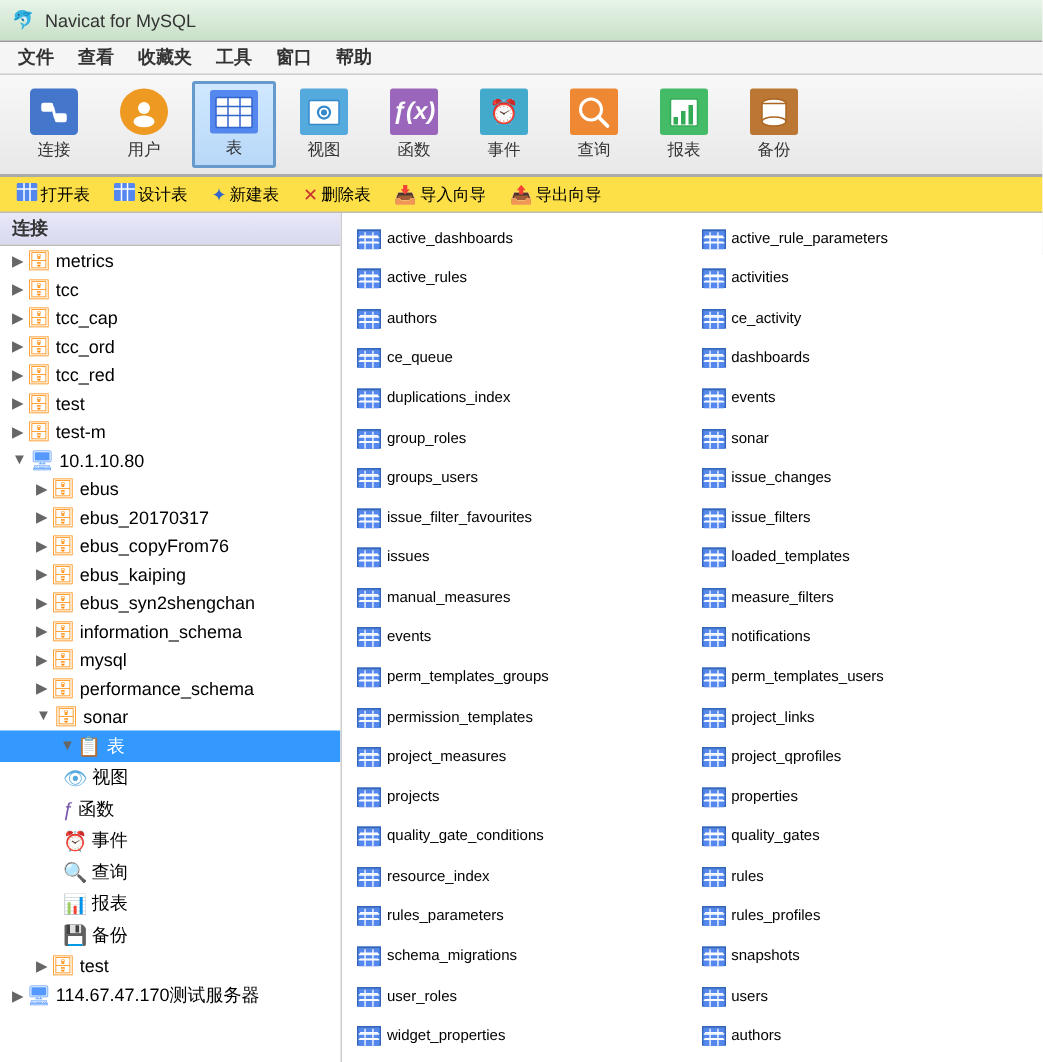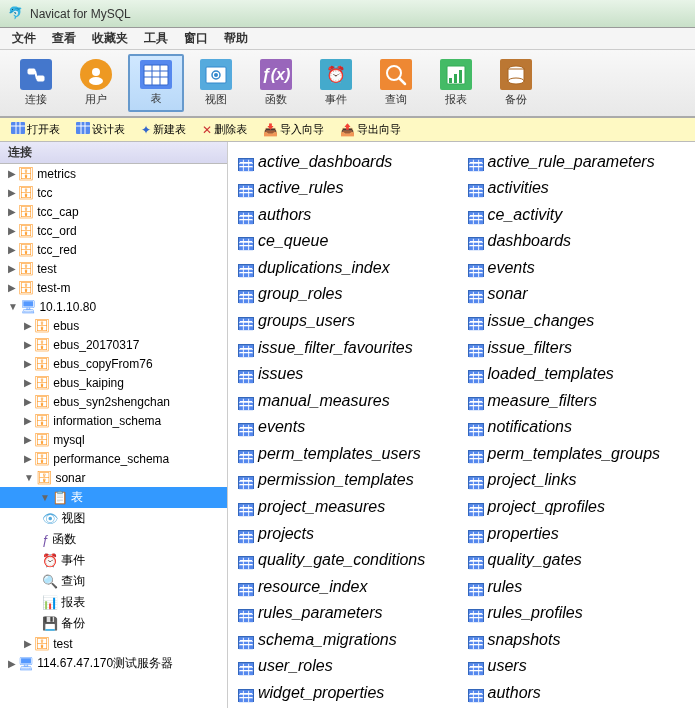--- a/index.html
+++ b/index.html
@@ -29,38 +29,38 @@
     .icon-func { background: #9966cc; width: 32px; height: 32px; border-radius: 2px; display: flex; align-items: center; justify-content: center; }
     .icon-event { background: #44aacc; width: 32px; height: 32px; border-radius: 2px; display: flex; align-items: center; justify-content: center; }
     .icon-query { background: #ee8844; width: 32px; height: 32px; border-radius: 2px; display: flex; align-items: center; justify-content: center; }
     .icon-report { background: #44cc88; width: 32px; height: 32px; border-radius: 2px; display: flex; align-items: center; justify-content: center; }
     .icon-backup { background: #cc8844; width: 32px; height: 32px; border-radius: 2px; display: flex; align-items: center; justify-content: center; }
 
     
     .main-content { display: flex; height: calc(708px - 28px - 22px - 68px - 24px); }
 
     
-    .action-bar { background: #fef9c3; height: 24px; display: flex; align-items: center; padding: 0 4px; border-bottom: 1px solid #bbb; font-size: 11px; gap: 2px; }
+    .action-bar { background: #fde047; height: 24px; display: flex; align-items: center; padding: 0 4px; border-bottom: 1px solid #bbb; font-size: 11px; gap: 2px; }
     .action-btn { display: flex; align-items: center; gap: 2px; padding: 2px 6px; cursor: pointer; border: 1px solid transparent; border-radius: 2px; font-size: 11px; }
     .action-icon { font-size: 12px; }
 
     
     .left-panel { width: 228px; background: white; border-right: 1px solid #ccc; display: flex; flex-direction: column; overflow: hidden; }
     .panel-header { background: linear-gradient(to bottom, #e8e8f8, #d8d8f0); height: 22px; display: flex; align-items: center; padding: 0 8px; border-bottom: 1px solid #bbb; font-size: 12px; font-weight: bold; color: #333; }
     .tree-area { flex: 1; overflow-y: auto; overflow-x: hidden; }
     .tree-item { display: flex; align-items: center; padding: 2px 4px; cursor: pointer; font-size: 12px; white-space: nowrap; }
     .tree-item.selected { background: #3399ff; color: white; }
     .tree-item .indent { display: inline-block; }
     .tree-item .tree-icon { margin-right: 3px; font-size: 13px; }
     .tree-item .expand-arrow { margin-right: 2px; font-size: 10px; color: #666; }
 
     
     .right-panel { flex: 1; background: white; display: flex; flex-direction: column; overflow: hidden; }
     .tables-area { flex: 1; overflow-y: auto; display: grid; grid-template-columns: 1fr 1fr; padding: 4px; gap: 0; }
-    .table-item { display: flex; align-items: flex-end; padding: 2px 6px; cursor: pointer; font-size: 16px; white-space: nowrap; font-style: italic; }
+    .table-item { display: flex; align-items: center; padding: 2px 6px; cursor: pointer; font-size: 10px; white-space: nowrap; }
     .table-icon { width: 16px; height: 14px; background: #5588dd; border: 1px solid #3366bb; margin-right: 4px; display: inline-block; flex-shrink: 0; position: relative; }
     .table-icon::before { content: ''; position: absolute; top: 3px; left: 1px; right: 1px; height: 1px; background: white; }
     .table-icon::after { content: ''; position: absolute; top: 7px; left: 1px; right: 1px; height: 1px; background: white; }
 
     
     ::-webkit-scrollbar { width: 14px; }
     ::-webkit-scrollbar-track { background: #f0f0f0; }
     ::-webkit-scrollbar-thumb { background: #c0c0c0; border: 1px solid #aaa; }
   </style>
 </head>
@@ -631,44 +631,44 @@
         <div class="table-item">
           <span class="table-icon" style="width: 16px; height: 13px; background: rgb(85, 136, 221); border: 1px solid rgb(51, 102, 187); margin-right: 4px; display: inline-flex; flex-shrink: 0; position: relative; vertical-align: middle;">
             <svg width="16" height="13" viewBox="0 0 16 13">
               <rect x="0" y="0" width="16" height="13" fill="#5588ee"></rect>
               <line x1="0" y1="4" x2="16" y2="4" stroke="white" stroke-width="1"></line>
               <line x1="0" y1="8" x2="16" y2="8" stroke="white" stroke-width="1"></line>
               <line x1="5" y1="0" x2="5" y2="13" stroke="white" stroke-width="1"></line>
               <line x1="11" y1="0" x2="11" y2="13" stroke="white" stroke-width="1"></line>
             </svg>
           </span>
+          <span>perm_templates_groups</span>
+        </div>
+        <div class="table-item">
+          <span class="table-icon" style="width: 16px; height: 13px; background: rgb(85, 136, 221); border: 1px solid rgb(51, 102, 187); margin-right: 4px; display: inline-flex; flex-shrink: 0; position: relative; vertical-align: middle;">
+            <svg width="16" height="13" viewBox="0 0 16 13">
+              <rect x="0" y="0" width="16" height="13" fill="#5588ee"></rect>
+              <line x1="0" y1="4" x2="16" y2="4" stroke="white" stroke-width="1"></line>
+              <line x1="0" y1="8" x2="16" y2="8" stroke="white" stroke-width="1"></line>
+              <line x1="5" y1="0" x2="5" y2="13" stroke="white" stroke-width="1"></line>
+              <line x1="11" y1="0" x2="11" y2="13" stroke="white" stroke-width="1"></line>
+            </svg>
+          </span>
           <span>perm_templates_users</span>
         </div>
         <div class="table-item">
           <span class="table-icon" style="width: 16px; height: 13px; background: rgb(85, 136, 221); border: 1px solid rgb(51, 102, 187); margin-right: 4px; display: inline-flex; flex-shrink: 0; position: relative; vertical-align: middle;">
             <svg width="16" height="13" viewBox="0 0 16 13">
               <rect x="0" y="0" width="16" height="13" fill="#5588ee"></rect>
               <line x1="0" y1="4" x2="16" y2="4" stroke="white" stroke-width="1"></line>
               <line x1="0" y1="8" x2="16" y2="8" stroke="white" stroke-width="1"></line>
               <line x1="5" y1="0" x2="5" y2="13" stroke="white" stroke-width="1"></line>
               <line x1="11" y1="0" x2="11" y2="13" stroke="white" stroke-width="1"></line>
             </svg>
           </span>
-          <span>perm_templates_groups</span>
-        </div>
-        <div class="table-item">
-          <span class="table-icon" style="width: 16px; height: 13px; background: rgb(85, 136, 221); border: 1px solid rgb(51, 102, 187); margin-right: 4px; display: inline-flex; flex-shrink: 0; position: relative; vertical-align: middle;">
-            <svg width="16" height="13" viewBox="0 0 16 13">
-              <rect x="0" y="0" width="16" height="13" fill="#5588ee"></rect>
-              <line x1="0" y1="4" x2="16" y2="4" stroke="white" stroke-width="1"></line>
-              <line x1="0" y1="8" x2="16" y2="8" stroke="white" stroke-width="1"></line>
-              <line x1="5" y1="0" x2="5" y2="13" stroke="white" stroke-width="1"></line>
-              <line x1="11" y1="0" x2="11" y2="13" stroke="white" stroke-width="1"></line>
-            </svg>
-          </span>
           <span>permission_templates</span>
         </div>
         <div class="table-item">
           <span class="table-icon" style="width: 16px; height: 13px; background: rgb(85, 136, 221); border: 1px solid rgb(51, 102, 187); margin-right: 4px; display: inline-flex; flex-shrink: 0; position: relative; vertical-align: middle;">
             <svg width="16" height="13" viewBox="0 0 16 13">
               <rect x="0" y="0" width="16" height="13" fill="#5588ee"></rect>
               <line x1="0" y1="4" x2="16" y2="4" stroke="white" stroke-width="1"></line>
               <line x1="0" y1="8" x2="16" y2="8" stroke="white" stroke-width="1"></line>
               <line x1="5" y1="0" x2="5" y2="13" stroke="white" stroke-width="1"></line>
               <line x1="11" y1="0" x2="11" y2="13" stroke="white" stroke-width="1"></line>

